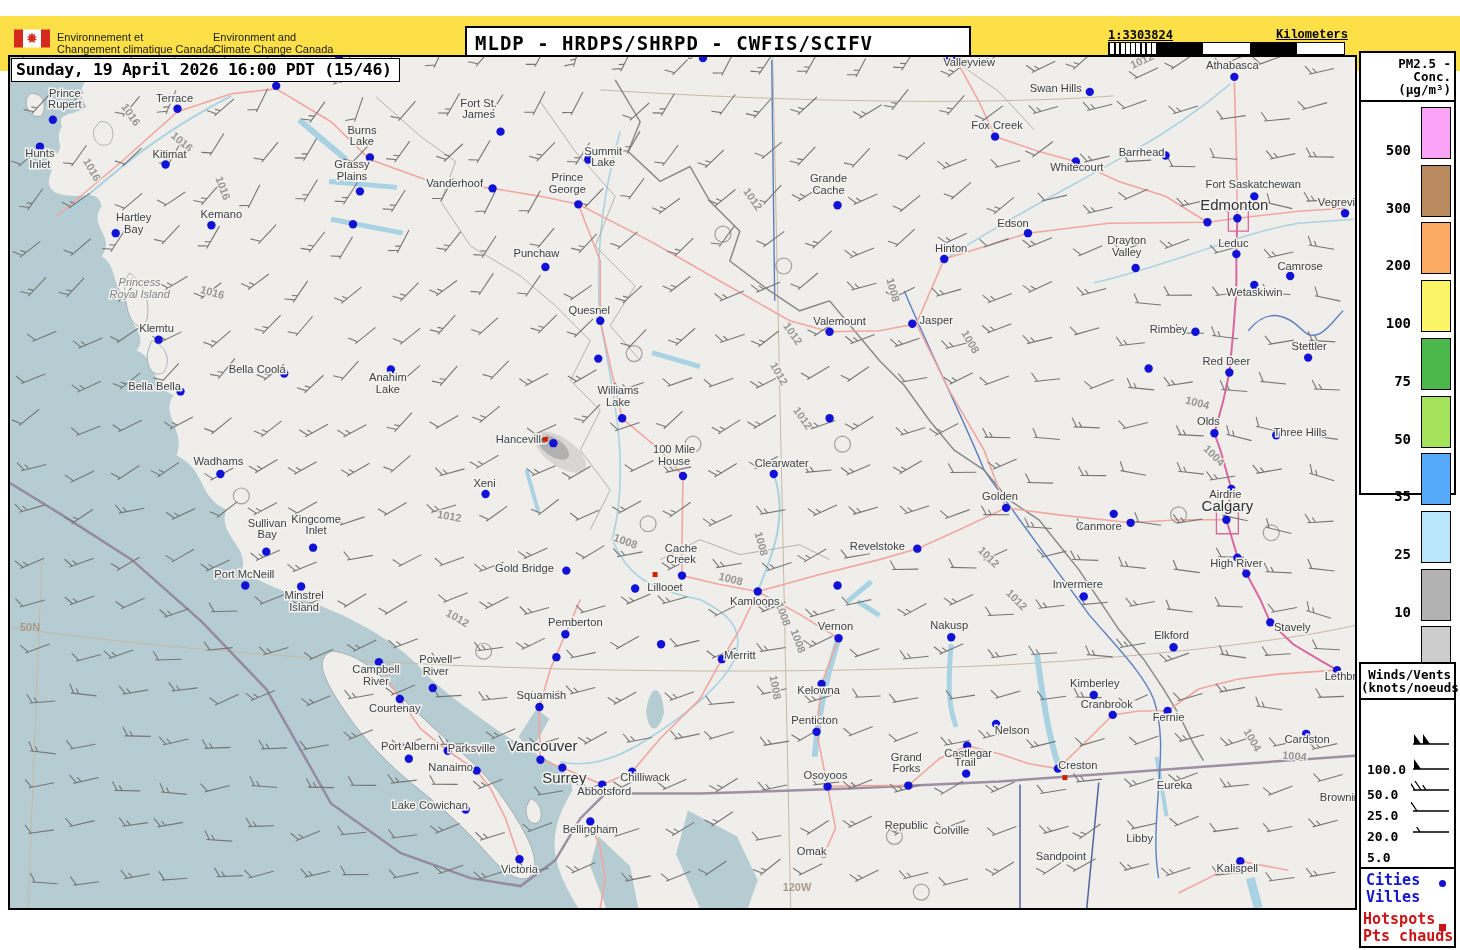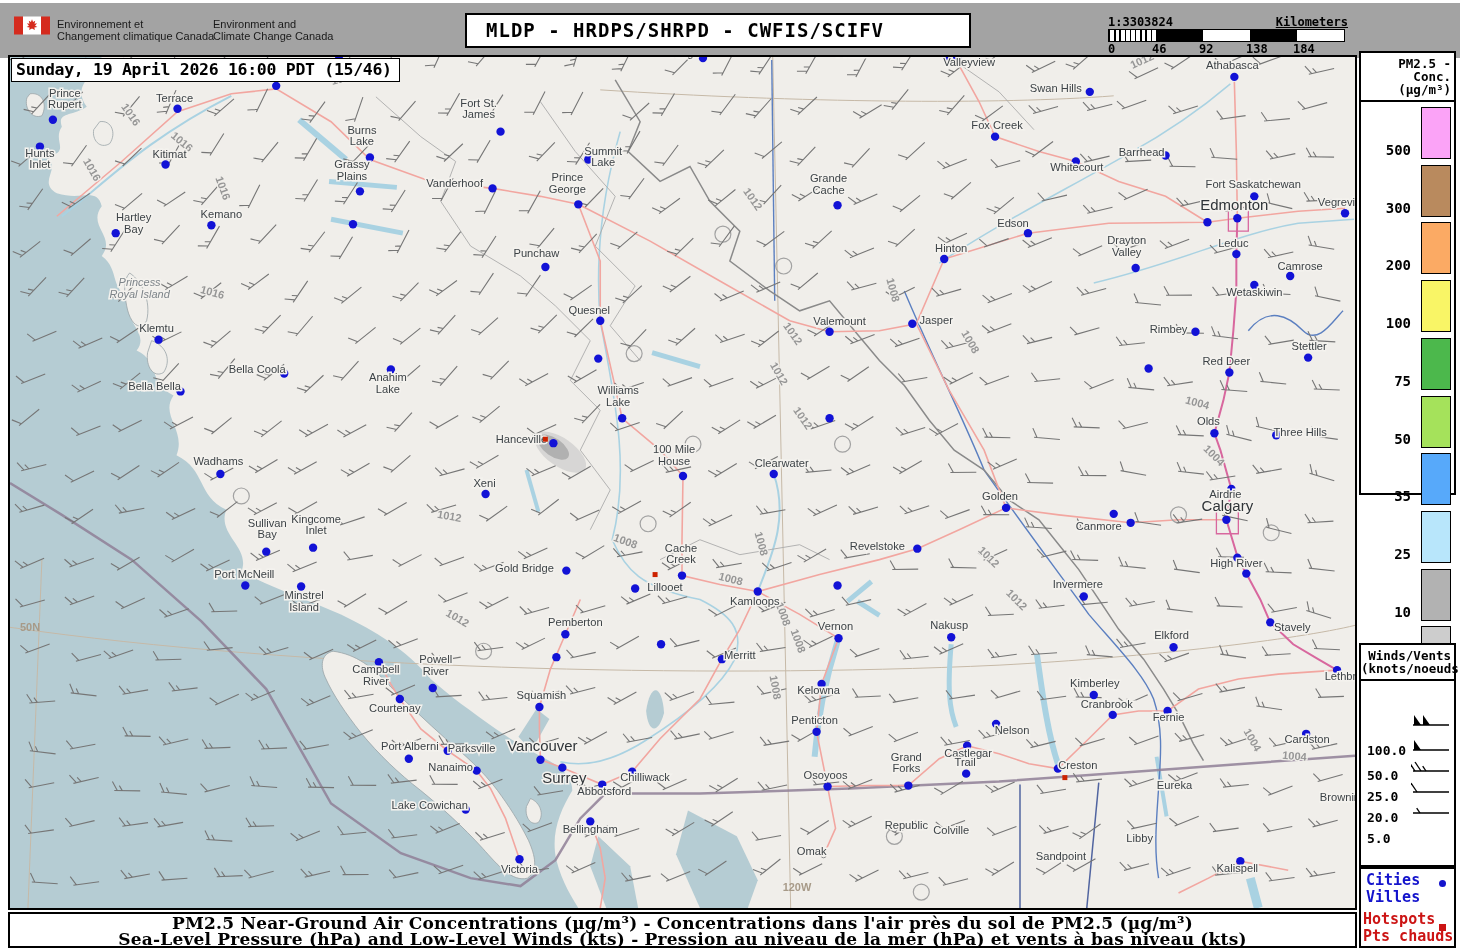--- a/index.html
+++ b/index.html
@@ -1,30 +1,30 @@
 <!DOCTYPE html>
 <html><head>
 <meta charset="utf-8">
 <style>
   html,body{margin:0;padding:0;background:#fff;}
   .page{position:relative;width:1460px;height:950px;background:#fff;overflow:hidden;
         font-family:"DejaVu Sans Mono",monospace;}
   
-  .hdr{position:absolute;left:0;top:3px;width:1460px;height:55px;background:#a3a3a3;}
+  .hdr{position:absolute;left:0;top:16px;width:1460px;height:55px;background:#fde047;}
   .flag{position:absolute;left:14px;top:13px;width:36px;height:19px;}
   .dept{position:absolute;top:15px;font:11px "Liberation Sans",sans-serif;color:#1a1a1a;line-height:12px;}
   .dept-fr{left:57px;}
   .dept-en{left:213px;}
   .titlebox{position:absolute;left:465px;top:10px;width:506px;height:35px;border:2px solid #000;
             box-sizing:border-box;background:#fff;font:bold 19px "DejaVu Sans Mono",monospace;
-            line-height:30px;padding-left:19px;letter-spacing:1px;white-space:nowrap;}
+            line-height:30px;padding-left:8px;letter-spacing:1px;white-space:nowrap;}
   .scalebar{position:absolute;left:1108px;top:12px;width:240px;}
   .scale-row1{height:12px;font:bold 12px "DejaVu Sans Mono",monospace;}
-  .scale-row1 .ratio{float:left;}
-  .scale-row1 .km{float:right;text-decoration:underline;}
+  .scale-row1 .ratio{float:left;text-decoration:underline;}
+  .scale-row1 .km{float:right;text-decoration:underline;font-family:Liberation Mono, monospace;}
   .bar{margin-top:1px;height:11px;border:1px solid #000;box-sizing:content-box;display:flex;width:235px;}
   .seg{display:block;height:100%;width:47px;}
   .seg.hatch{background:repeating-linear-gradient(90deg,#000 0 1.5px,#fff 1.5px 5.2px);}
   .seg.black{background:#000;}
   .seg.white{background:#fff;}
   .ticks{position:relative;height:12px;font:bold 12px "DejaVu Sans Mono",monospace;}
   .ticks span{position:absolute;top:0;}
   
   .map{position:absolute;left:8px;top:55px;width:1349px;height:855px;border:2px solid #000;
        box-sizing:border-box;background:#f0eeea;overflow:hidden;}
@@ -32,21 +32,21 @@
   .datebox{position:absolute;left:1px;top:1px;background:#fff;border:1px solid #000;
            font:bold 16.5px "DejaVu Sans Mono",monospace;letter-spacing:-0.3px;
            padding:1px 7px 2px 4px;white-space:nowrap;}
   
   .box{position:absolute;left:1359px;width:97px;background:#fff;border:2px solid #000;box-sizing:border-box;}
   .pmbox{top:51px;height:444px;}
   .pmtitle{font:bold 12.5px "DejaVu Sans Mono",monospace;text-align:right;padding:4px 3px 0 0;line-height:13px;}
   .pmrule{border-top:2px solid #000;margin-top:4px;}
   .sw{position:absolute;left:60px;width:30px;height:52px;border:1.5px solid #000;box-sizing:border-box;}
   .swlab{position:absolute;right:43px;font:bold 14px "DejaVu Sans Mono",monospace;}
-  .windbox{top:643px;height:224px;}
+  .windbox{top:662px;height:224px;}
   .windrow{position:absolute;left:0;width:100%;height:20px;}
   .wlab{position:absolute;left:6px;top:2px;font:bold 13px "DejaVu Sans Mono",monospace;margin-top:30px;}
   .wglyph{position:absolute;right:3px;top:3px;}
   .symbox{top:867px;height:81px;}
   .symtext{font:bold 15px "DejaVu Sans Mono",monospace;line-height:17px;padding-left:5px;}
   .symtext.blue{color:#1414cc;padding-top:3px;}
   .symtext.red{color:#cc1414;margin-top:5px;padding-left:2px;}
   .citydot{position:absolute;right:8px;top:11px;width:7px;height:7px;border-radius:50%;background:#1414cc;}
   .hotsq{position:absolute;right:8px;top:55px;width:7px;height:7px;background:#cc1414;}
   
@@ -1108,18 +1108,14 @@
       <div>Villes</div>
     </div>
     <div class="symtext red">
       <div>Hotspots</div>
       <div>Pts chauds</div>
     </div>
     <span class="citydot"></span>
     <span class="hotsq"></span>
   </div>
 
-  <div class="caption">
-    <div>PM2.5 Near-Ground Air Concentrations (µg/m³) - Concentrations dans l'air près du sol de PM2.5 (µg/m³)</div>
-    <div>Sea-Level Pressure (hPa) and Low-Level Winds (kts) - Pression au niveau de la mer (hPa) et vents à bas niveau (kts)</div>
-  </div>
 
 </div>
 
 </body></html>

